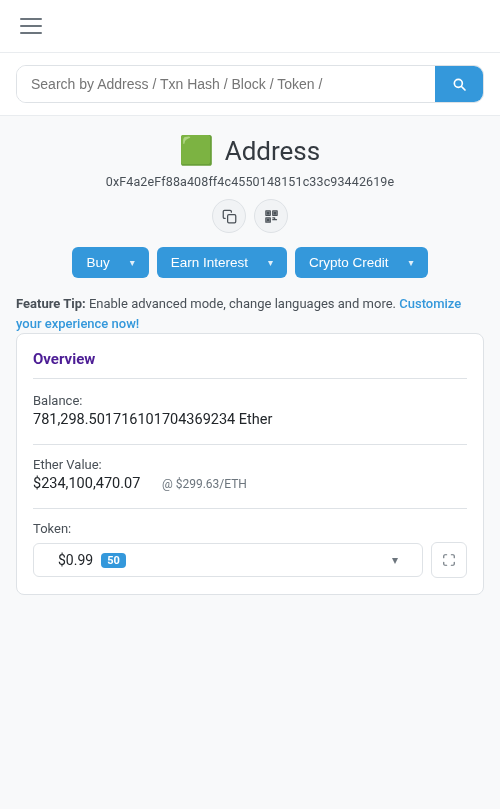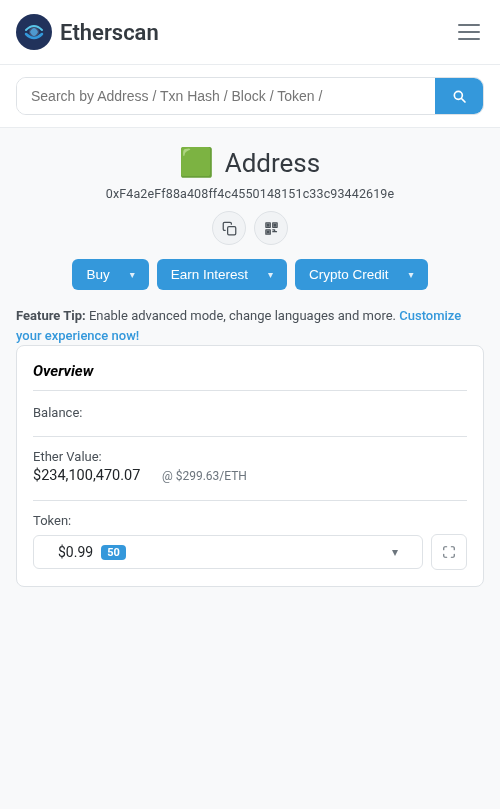--- a/index.html
+++ b/index.html
@@ -182,25 +182,24 @@
     
     .overview-card {
       background: #fff;
       border: 1px solid #dee2e6;
       border-radius: 8px;
       padding: 16px;
     }
     .overview-title {
       font-size: 15px;
       font-weight: 700;
-      color: #000000;
+      color: #4c1d95;
       margin-bottom: 14px;
       padding-bottom: 10px;
       border-bottom: 1px solid #dee2e6;
-      font-style: italic;
     }
     .overview-row {
       margin-bottom: 16px;
     }
     .overview-row:last-child {
       margin-bottom: 0;
     }
     .overview-label {
       font-size: 13px;
       color: #495057;
@@ -273,31 +272,20 @@
       justify-content: center;
       cursor: pointer;
       color: #6c757d;
       font-size: 14px;
     }
   </style>
 </head>
 <body>
 
 <header class="header">
-  <div class="logo-area">
-
-    <svg class="logo-icon" viewBox="0 0 36 36" xmlns="http://www.w3.org/2000/svg">
-      <circle cx="18" cy="18" r="18" fill="#21325b"></circle>
-      <path d="M14 18 Q18 10 22 18 Q18 26 14 18Z" fill="#3498db" opacity="0.85"></path>
-      <circle cx="18" cy="18" r="5" fill="#fff" opacity="0.15"></circle>
-      <path d="M10 20 Q18 28 26 20" stroke="#3498db" stroke-width="2.5" fill="none" stroke-linecap="round"></path>
-      <path d="M10 16 Q18 8 26 16" stroke="#59c5e8" stroke-width="2" fill="none" stroke-linecap="round"></path>
-    </svg>
-    <span class="logo-text">Etherscan</span>
-  </div>
   <div class="hamburger">
     <span></span>
     <span></span>
     <span></span>
   </div>
 </header>
 
 <div class="search-section">
   <div class="search-bar">
     <input class="search-input" type="text" placeholder="Search by Address / Txn Hash / Block / Token /" style="">
@@ -357,20 +345,21 @@
   <div class="feature-tip">
     <strong>Feature Tip:</strong><span> Enable advanced mode, change languages and more.</span>
     <a href="#">Customize your experience now!</a>
   </div>
 
   <div class="overview-card">
     <div class="overview-title">Overview</div>
 
     <div class="overview-row">
       <div class="overview-label">Balance:</div>
+      <div class="overview-value">781,298.501716101704369234 Ether</div>
     </div>
 
     <hr class="divider">
 
     <div class="overview-row">
       <div class="overview-label">Ether Value:</div>
       <div class="overview-value">
         <span>$234,100,470.07</span>
         <span class="overview-sub">@ $299.63/ETH</span>
       </div>

